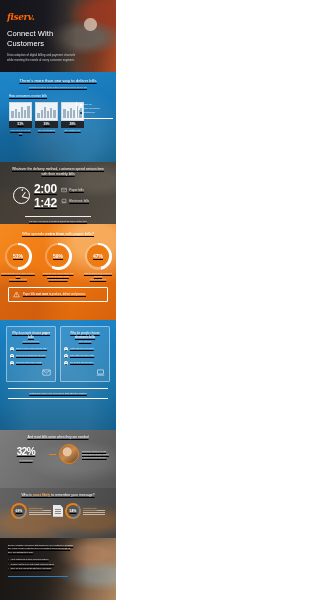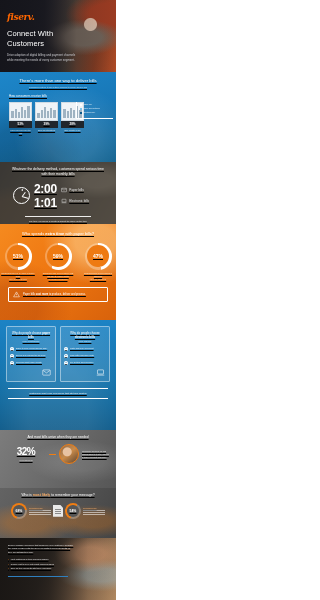--- a/index.html
+++ b/index.html
@@ -300,21 +300,21 @@
   <section class="sect time">
     <div class="time-bg"></div>
     <div class="time-in">
       <div class="time-h">Whatever the delivery method, customers spend serious time with their monthly bills</div>
       <div class="time-row">
         <div class="clock">
             <span class="tick"></span>
           </div>
         <div class="times">
           <div class="tval">2:00</div>
-          <div class="tval">1:01</div>
+          <div class="tval">1:42</div>
         </div>
         <div class="tlabels">
           <div class="tlab">
             <svg class="ic" viewBox="0 0 24 24">
               <rect x="2" y="5" width="20" height="14" rx="1.5" fill="none" stroke="#ffffff" stroke-width="1.6"></rect>
               <path d="M3 6.5 12 13 21 6.5" fill="none" stroke="#ffffff" stroke-width="1.6"></path>
             </svg>
             <span>Paper bills</span>
           </div>
           <div class="tlab">

